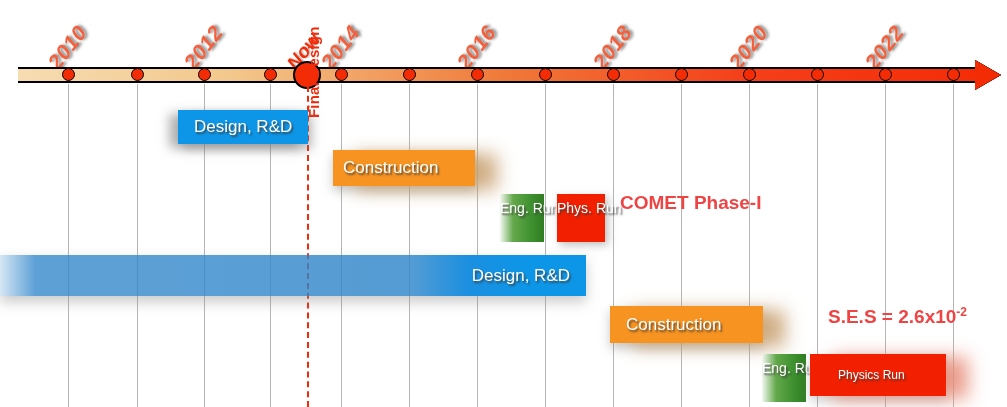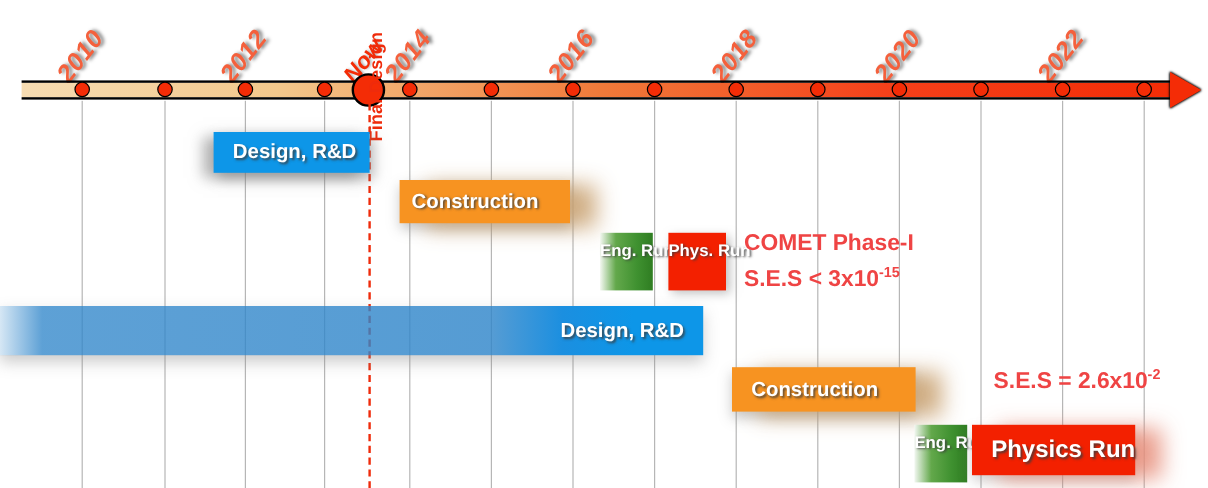--- a/index.html
+++ b/index.html
@@ -129,21 +129,21 @@
 
   
   .bar {
     position: absolute;
     display: flex;
     align-items: center;
     box-sizing: border-box;
   }
   .bar-label {
     color: #ffffff;
-    font-weight: bold;
+    font-weight: normal;
     white-space: nowrap;
     text-shadow: 1.5px 1.5px 2px rgba(60,60,60,0.85);
   }
 
   .bar-blue-top {
     left: 178px;
     top: 110px;
     width: 130px;
     height: 34px;
     background: #0d96e8;
@@ -229,21 +229,21 @@
   .box-eng-bottom .bar-label { font-size: 14px; display: block; line-height: 18px; }
 
   .bar-red-bottom {
     left: 810px;
     top: 354px;
     width: 136px;
     height: 42px;
     background: #f32000;
     box-shadow: 22px 3px 18px rgba(230,140,120,0.85), 0px 5px 10px rgba(140,140,140,0.4);
   }
-  .bar-red-bottom .bar-label { font-size: 20px; padding-left: 16px; }
+  .bar-red-bottom .bar-label { font-size: 12px; padding-left: 28px; }
 
   
   .annot {
     position: absolute;
     color: #ef4444;
     font-weight: bold;
     white-space: nowrap;
     line-height: 25px;
   }
   .annot .l1 { font-size: 19px; display: block; }
@@ -317,21 +317,20 @@
   <div class="bar box-eng-top">
     <span class="bar-label">Eng. Run</span>
   </div>
 
   <div class="bar box-phys-top">
     <span class="bar-label">Phys. Run</span>
   </div>
 
   <div class="annot annot-phase1">
     <span class="l1">COMET Phase-I</span>
-    <span class="l2"><span>S.E.S &lt; 3x10</span><sup>-15</sup></span>
   </div>
 
   <div class="bar bar-blue-bottom">
     <span class="bar-label">Design, R&amp;D</span>
   </div>
 
   <div class="bar bar-orange-bottom">
     <span class="bar-label">Construction</span>
   </div>
 

